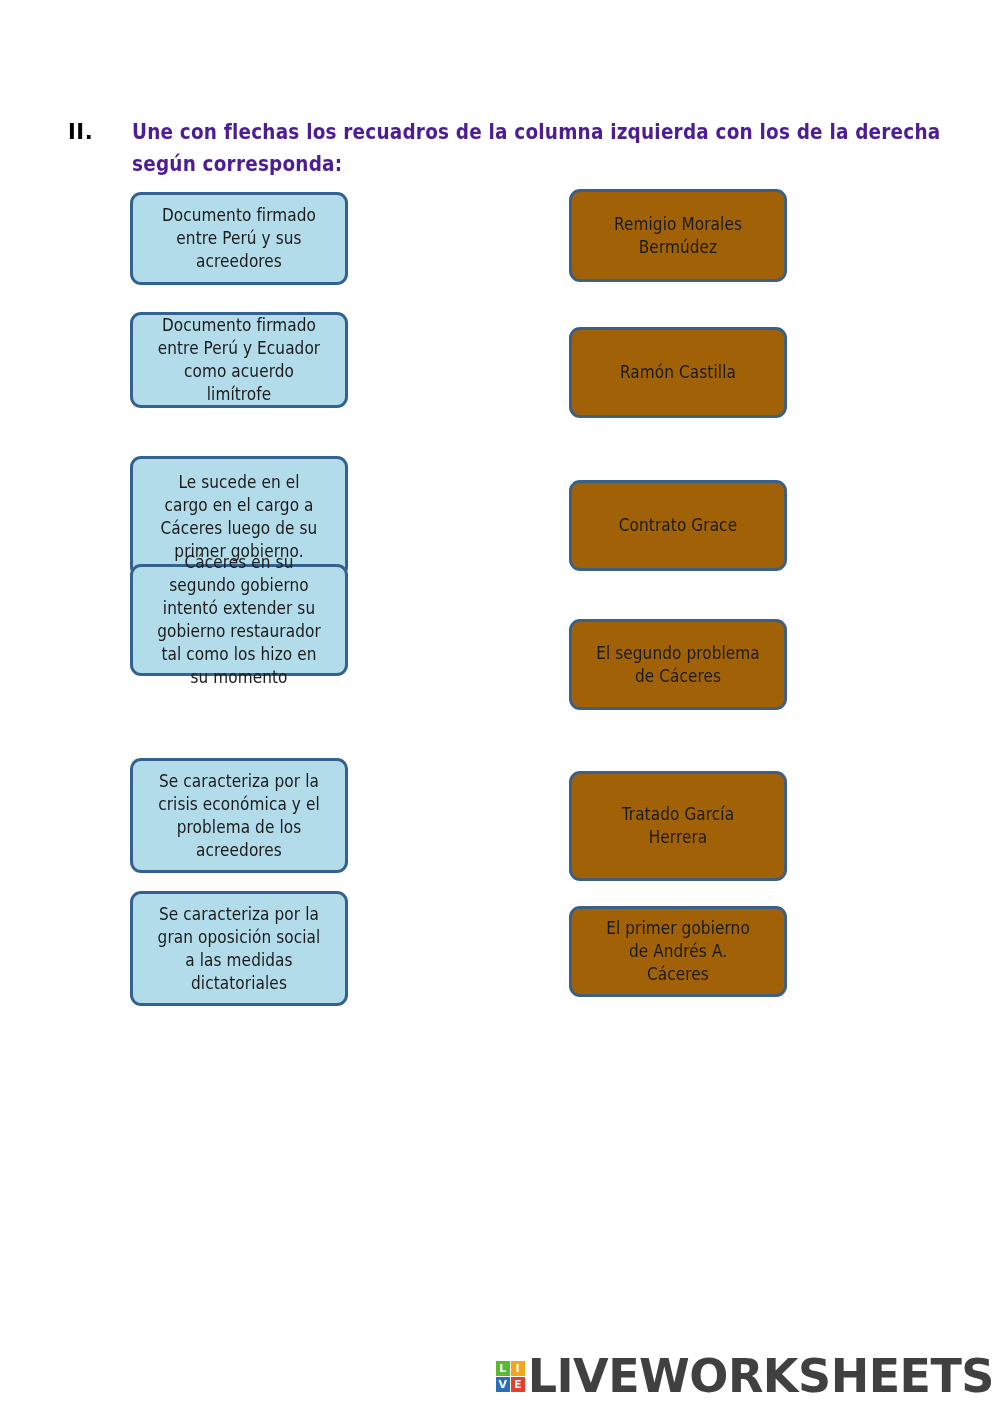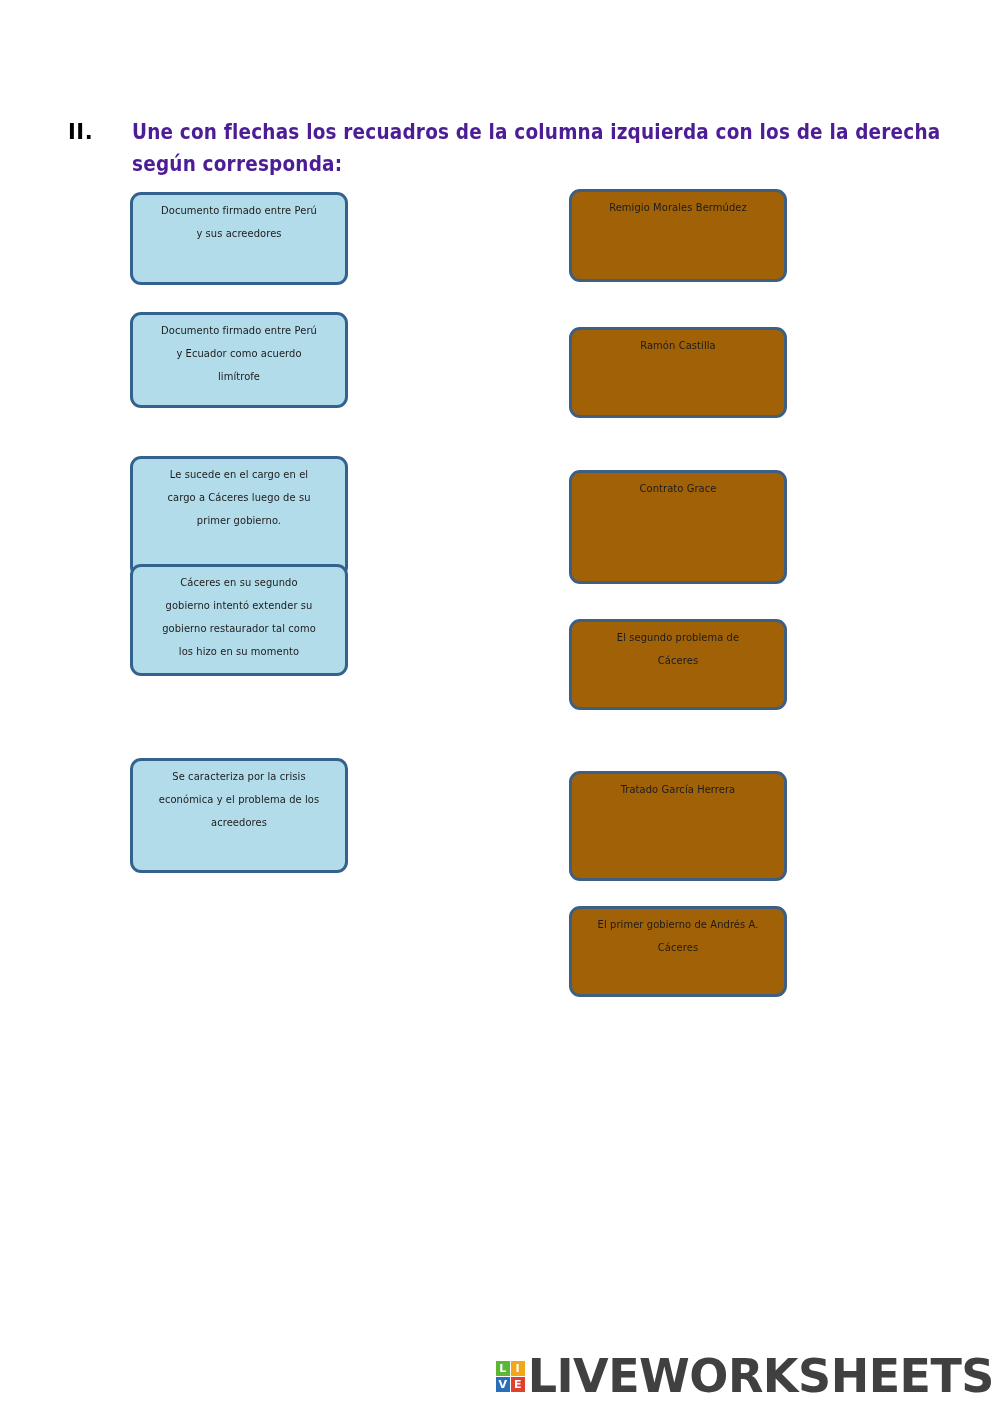--- a/index.html
+++ b/index.html
@@ -52,26 +52,26 @@
     width: 1000px;
     height: 1050px;
   }
 
   .box {
     position: absolute;
     box-sizing: border-box;
     border: 3px solid #33628f;
     border-radius: 11px;
     display: flex;
-    align-items: flex-start;
+    align-items: center;
     justify-content: center;
     text-align: center;
     color: #1b1b1b;
     font-family: "DejaVu Sans Condensed", "Liberation Sans Narrow", "Liberation Sans", sans-serif;
-    font-size: 11px;
+    font-size: 17px;
     line-height: 23px;
     padding: 4px 24px;
     letter-spacing: 0.1px;
   }
   .box-left {
     left: 130px;
     width: 218px;
     background: #b3dcea;
   }
   .box-right {
@@ -89,21 +89,21 @@
   .l1 { top: 192px;  height: 93px; }
   .l2 { top: 312px;  height: 96px; }
   .l3 { top: 456px;  height: 122px; }
   .l4 { top: 564px;  height: 112px; }
   .l5 { top: 758px;  height: 115px; }
   .l6 { top: 891px;  height: 115px; }
 
   
   .r1 { top: 189px;  height: 93px; }
   .r2 { top: 327px;  height: 91px; }
-  .r3 { top: 470px;  height: 114px; }
+  .r3 { top: 480px;  height: 91px; }
   .r4 { top: 619px;  height: 91px; }
   .r5 { top: 771px;  height: 110px; }
   .r6 { top: 906px;  height: 91px; border-radius: 11px; }
 
   
   .footer-logo {
     position: absolute;
     right: 6px;
     bottom: 14px;
     display: flex;
@@ -157,20 +157,23 @@
     <span>Documento firmado entre Perú y Ecuador como acuerdo limítrofe</span>
   </div>
   <div class="box box-left l3">
     <span>Le sucede en el cargo en el cargo a Cáceres luego de su primer gobierno.</span>
   </div>
   <div class="box box-left l4">
     <span>Cáceres en su segundo gobierno intentó extender su gobierno restaurador tal como los hizo en su momento</span>
   </div>
   <div class="box box-left l5">
     <span>Se caracteriza por la crisis económica y el problema de los acreedores</span>
+  </div>
+  <div class="box box-left l6">
+    <span>Se caracteriza por la gran oposición social a las medidas dictatoriales</span>
   </div>
 
   <div class="box box-right r1">
     <span>Remigio Morales Bermúdez</span>
   </div>
   <div class="box box-right r2">
     <span>Ramón Castilla</span>
   </div>
   <div class="box box-right r3">
     <span>Contrato Grace</span>

